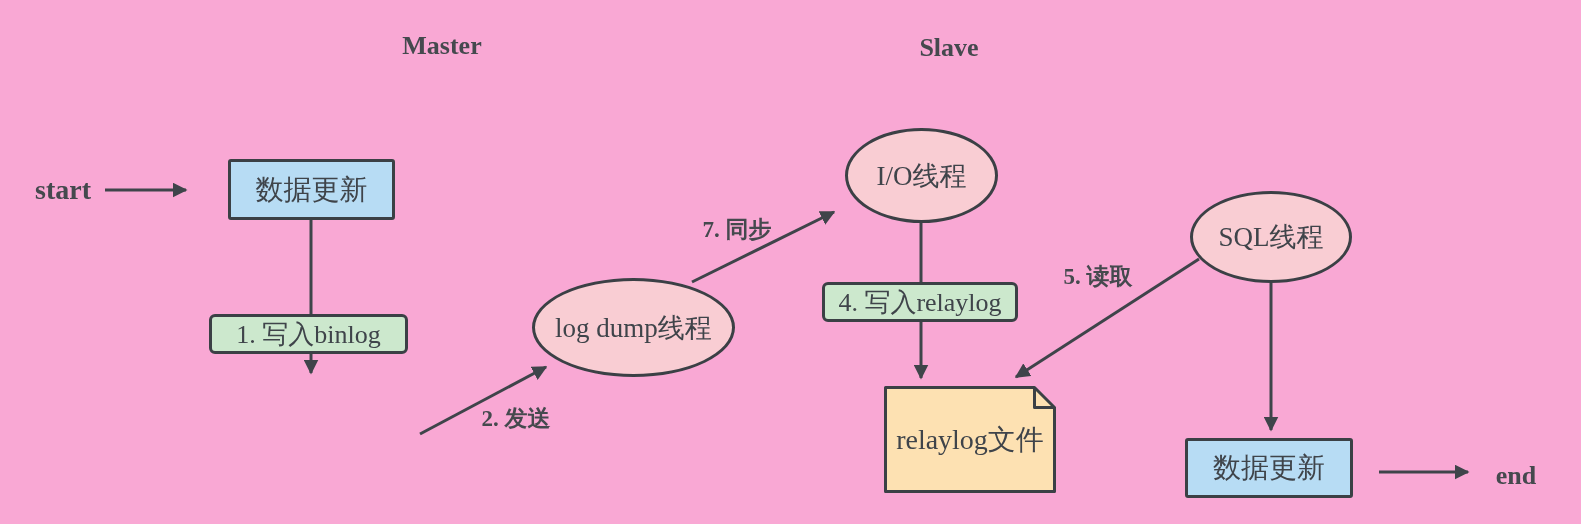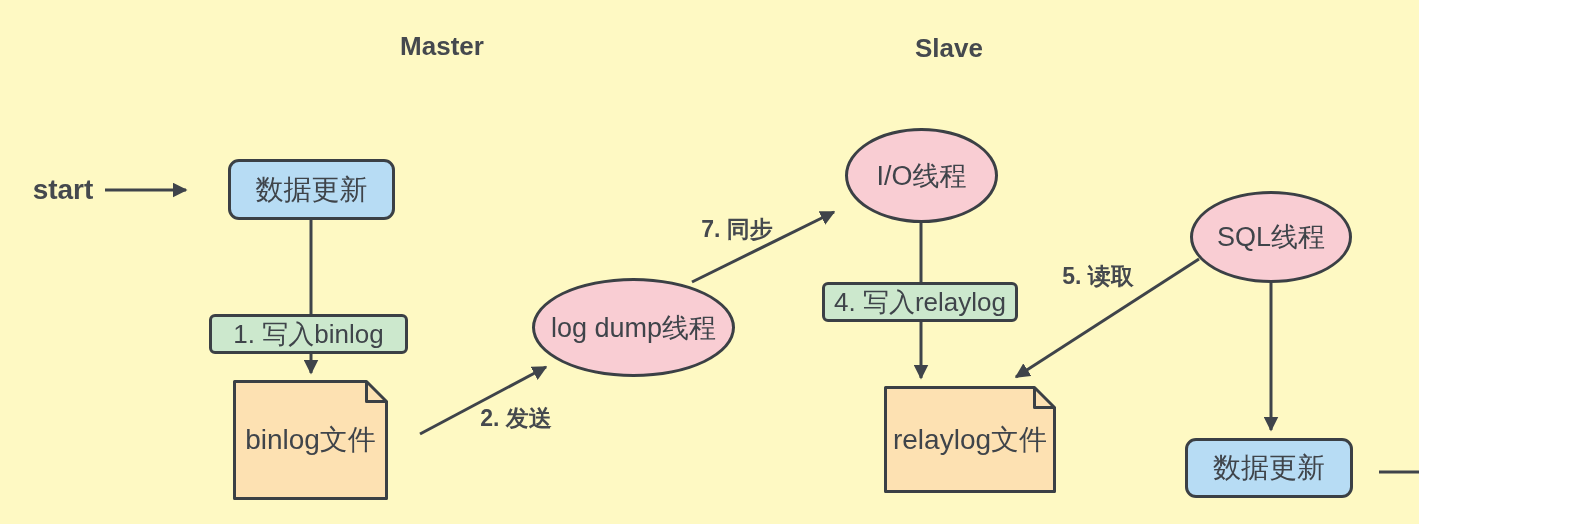--- a/index.html
+++ b/index.html
@@ -1,35 +1,35 @@
 <!DOCTYPE html>
 <html><head>
 <meta charset="utf-8">
 <style>
   html,body{margin:0;padding:0;background:#ffffff;}
   #canvas{
     position:relative;
-    width:1419px;height:524px;
-    background:#fef9c3;
-    font-family:Liberation Sans, sans-serif;
+    width:1581px;height:524px;
+    background:#f9a8d4;
+    font-family:Liberation Serif, serif;
     color:#3f444a;
     overflow:hidden;
   }
   #edges{position:absolute;left:0;top:0;width:1581px;height:524px;z-index:1;}
   .node{
     position:absolute;z-index:2;
     display:flex;align-items:center;justify-content:center;
     box-sizing:border-box;
     font-size:28px;color:#3f444a;
     text-align:center;
   }
   .proc{
     background:#b7dcf4;
     border:3px solid #3b4045;
-    border-radius:11px;
+    border-radius:3px;
   }
   .step{
     background:#cce8cd;
     border:3px solid #3b4045;
     border-radius:6px;
     font-size:26px;
   }
   .ellipse{
     background:#f9cdd3;
     border:3.5px solid #3b4045;
@@ -77,27 +77,20 @@
   <div class="floating-label region-title" style="left:442px;top:46px;">Master</div>
   <div class="floating-label region-title" style="left:949px;top:48px;">Slave</div>
 
   <div class="floating-label terminal" style="left:63px;top:190px;">start</div>
   <div class="floating-label terminal" style="left:1516px;top:476px;font-size:26px;">end</div>
 
   <div class="node proc" style="left:228px;top:159px;width:167px;height:61px;">数据更新</div>
 
   <div class="node step" style="left:209px;top:282px;width:199px;height:40px;margin-top:32px;">1. 写入binlog</div>
 
-  <div class="note" style="left:233px;top:380px;width:155px;height:120px;">
-    <svg width="155" height="120">
-      <path d="M1.5,1.5 H133.5 L153.5,21.5 V118.5 H1.5 Z" fill="#fde1b2" stroke="#3b4045" stroke-width="3" stroke-linejoin="round"></path>
-      <path d="M133.5,1.5 V21.5 H153.5" fill="none" stroke="#3b4045" stroke-width="3" stroke-linejoin="round"></path>
-    </svg>
-    <div class="note-text">binlog文件</div>
-  </div>
 
   <div class="node ellipse" style="left:845px;top:128px;width:153px;height:95px;">I/O线程</div>
 
   <div class="node ellipse" style="left:532px;top:278px;width:203px;height:99px;">log dump线程</div>
 
   <div class="node step" style="left:822px;top:282px;width:196px;height:40px;">4. 写入relaylog</div>
 
   <div class="note" style="left:884px;top:386px;width:172px;height:107px;">
     <svg width="172" height="107">
       <path d="M1.5,1.5 H150.5 L170.5,21.5 V105.5 H1.5 Z" fill="#fde1b2" stroke="#3b4045" stroke-width="3" stroke-linejoin="round"></path>

